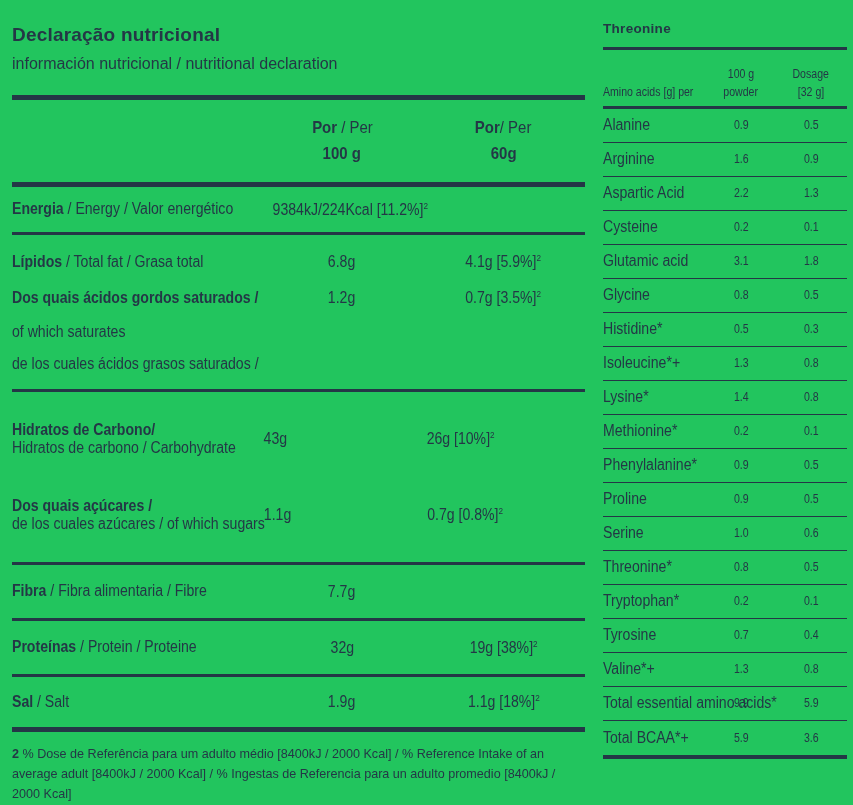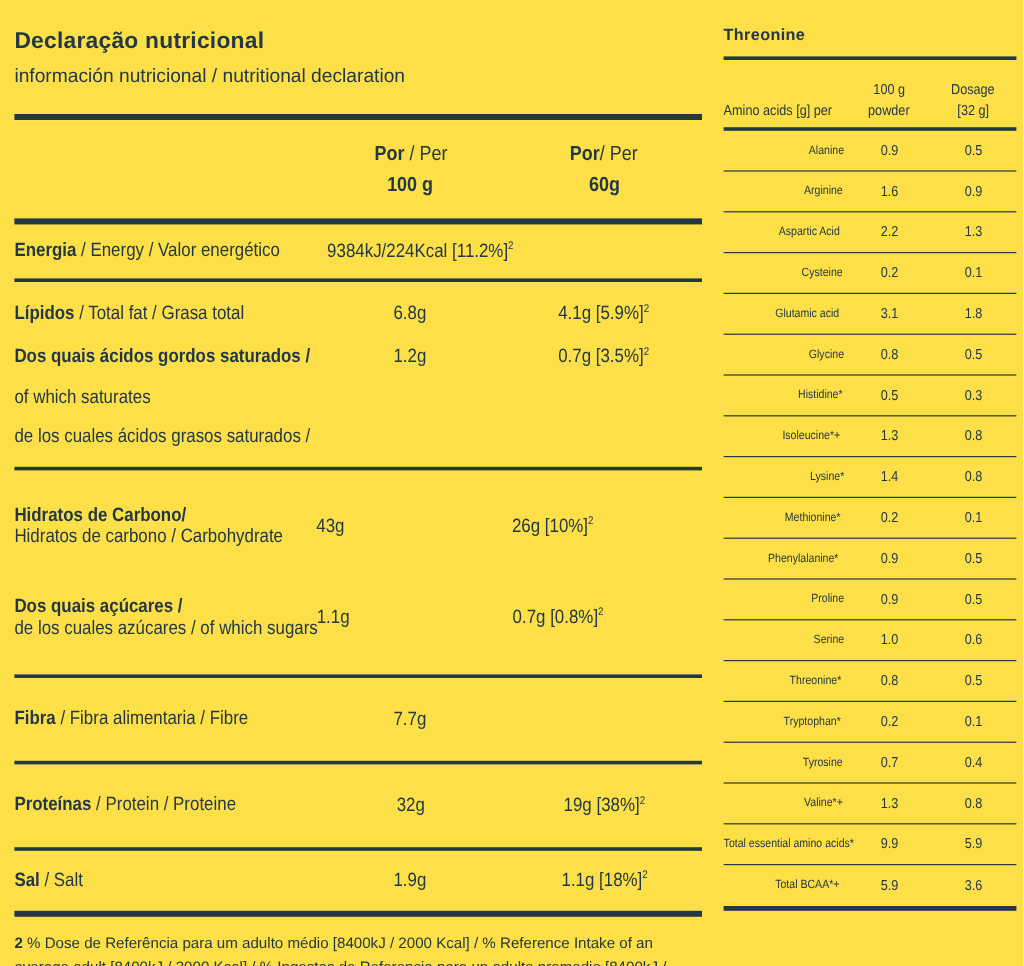--- a/index.html
+++ b/index.html
@@ -4,21 +4,21 @@
 <style>
   * { box-sizing: border-box; margin: 0; padding: 0; }
   html, body { background: #ffffff; }
   body {
     width: 853px; height: 805px;
     font-family: "Liberation Sans", sans-serif;
     color: #243746;
     position: relative;
     overflow: hidden;
   }
-  .sheet { position: relative; width: 853px; height: 805px; background: #fde047; }
+  .sheet { position: relative; width: 853px; height: 805px; background: #22c55e; }
 
   
   .rule { background: #243746; width: 100%; }
   .rule.thick { height: 5px; }
   .rule.med { height: 3px; }
   .cond { display: inline-block; transform: scaleX(0.88); transform-origin: 0 50%; white-space: nowrap; }
   .cond.ctr { transform-origin: 50% 50%; }
   sup { font-size: 0.58em; vertical-align: super; line-height: 0; }
   b { font-weight: 700; }
 
@@ -31,35 +31,35 @@
   .trow .lbl { font-size: 16px; line-height: 1.9; }
   .trow .val { font-size: 16px; text-align: center; }
   .hdr-row { height: 82px; }
   .hdr-row .val { font-size: 17px; line-height: 1.55; }
 
   .row-energy { height: 45px; }
   .sec { padding: 9px 0; }
   .sec .trow { min-height: 36px; }
   .lbl-line { font-size: 16px; line-height: 2.0; }
   .blk { display: grid; grid-template-columns: 250px 160px 163px; align-items: center; min-height: 76px; }
-  .row-simple { height: 69px; }
+  .row-simple { height: 53px; }
   .row-salt { height: 50px; }
 
   .footnote { margin-top: 12px; font-size: 12.6px; line-height: 1.6; width: 573px; }
 
   
   .right { position: absolute; left: 603px; top: 0; width: 244px; }
   .amino-title { margin-top: 21px; font-size: 13.5px; font-weight: 700; letter-spacing: 0.3px; margin-bottom: 11px; }
   .right .rule.t1 { height: 2.5px; }
   .amino-hdr { display: grid; grid-template-columns: 104px 68px 72px; align-items: end; height: 56px; padding-bottom: 5px; }
   .amino-hdr .h { font-size: 12px; line-height: 1.5; }
   .amino-hdr .h.num { text-align: center; }
   .amino-row { display: grid; grid-template-columns: 104px 68px 72px; align-items: center; height: 34px; border-bottom: 1.5px solid #243746; }
   .amino-row:last-of-type { border-bottom: none; }
-  .amino-row .name { font-size: 10px; text-align: right; }
+  .amino-row .name { font-size: 16px; }
   .amino-row .num { font-size: 12px; text-align: center; }
   .right .rule.bottom { height: 4px; }
 </style>
 </head>
 <body>
 
 <div class="sheet">
 
   <div class="left">
     <div class="doc-title">Declaração nutricional</div>

